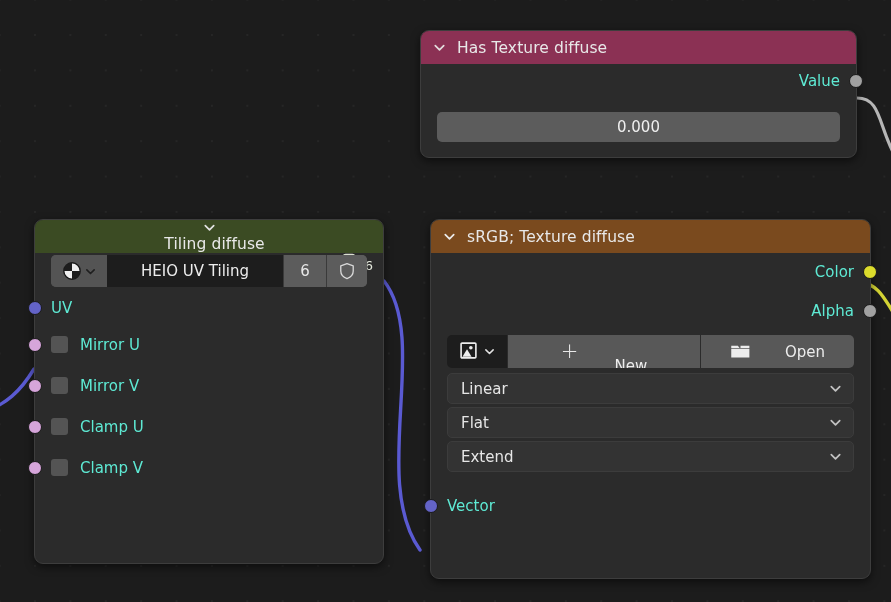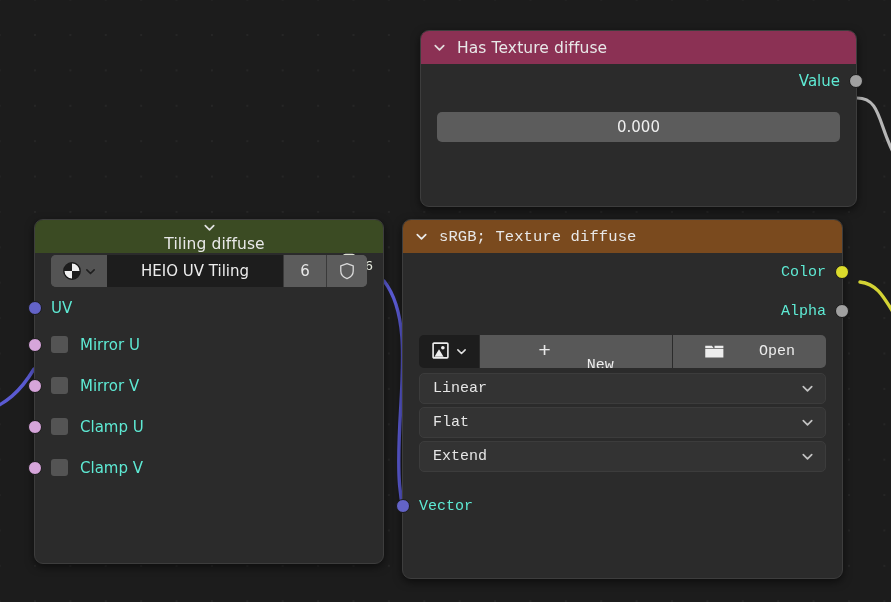--- a/index.html
+++ b/index.html
@@ -216,21 +216,21 @@
 
 <div id="editor">
 
   <svg id="wires" viewBox="0 0 891 602" xmlns="http://www.w3.org/2000/svg">
     <path d="M 857 98 C 880 98 878 122 893 152" fill="none" stroke="#b6b6b6" stroke-width="3.2" stroke-linecap="round"></path>
     <path d="M 384 281 C 430 340 370 480 420 550" fill="none" stroke="#5a5ad2" stroke-width="3.4" stroke-linecap="round"></path>
     <path d="M -16 412 C 6 404 20 392 34 369" fill="none" stroke="#5a5ad2" stroke-width="3.4" stroke-linecap="round"></path>
     <path d="M 860 282 C 876 284 882 294 893 312" fill="none" stroke="#d3d334" stroke-width="3.4" stroke-linecap="round"></path>
   </svg>
 
-  <div class="node" style="left:420px; top:30px; width:437px; height:177px;">
+  <div class="node" style="left:420px; top:30px; width:437px; height:128px;">
     <div class="node-header" style="background:#8b3154;">
       <svg class="collapse-chevron" viewBox="0 0 16 16">
           <path d="M3.5 6 L8 10.5 L12.5 6" fill="none" stroke="#e3dede" stroke-width="1.8" stroke-linecap="round" stroke-linejoin="round"></path>
         </svg>
       <span class="title">Has Texture diffuse</span>
     </div>
     <div class="node-body">
       <div class="row out" style="height:34px;">
         <span class="row-label">Value</span>
         <span class="socket right" style="background:#a1a1a1; top:10px;"></span>
@@ -310,21 +310,21 @@
       </div>
 
       <div class="row in" style="height:41px;">
         <span class="socket left" style="background:#d6a5da; top:14px;"></span>
         <span class="checkbox"></span>
         <span class="row-label">Clamp V</span>
       </div>
     </div>
   </div>
 
-  <div class="node" style="left:402px; top:219px; width:441px; height:360px;font-family:Liberation Mono, monospace;">
+  <div class="node" style="left:430px; top:219px; width:441px; height:360px;">
     <div class="node-header" style="background:#7a4a1e;">
       <svg class="collapse-chevron" viewBox="0 0 16 16">
           <path d="M3.5 6 L8 10.5 L12.5 6" fill="none" stroke="#ececec" stroke-width="1.8" stroke-linecap="round" stroke-linejoin="round"></path>
         </svg>
       <span class="title">sRGB; Texture diffuse</span>
     </div>
 
     <div class="node-body">
       <div class="row out" style="height:38px;">
         <span class="row-label">Color</span>

